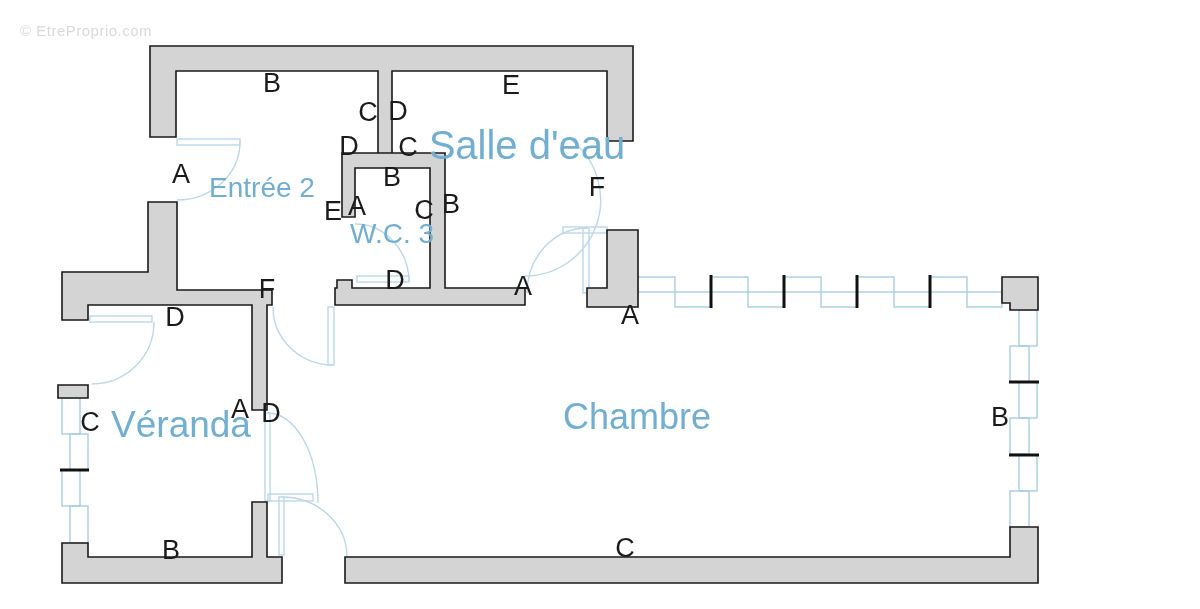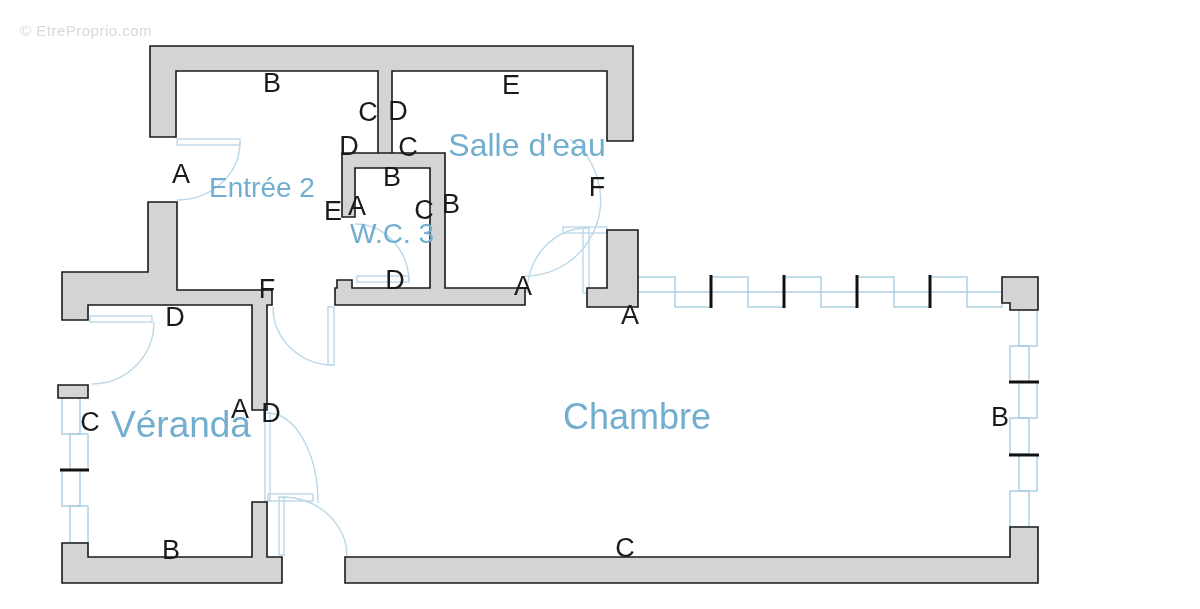--- a/index.html
+++ b/index.html
@@ -10,21 +10,21 @@
   .stage svg{position:absolute;left:0;top:0;}
   .lbl{
     position:absolute;transform:translate(-50%,-50%);
     font-size:27px;color:#1a1a1a;line-height:1;white-space:nowrap;
   }
   .room{
     position:absolute;transform:translate(-50%,-50%);
     color:#72aecf;line-height:1;white-space:nowrap;
   }
   .room.entree{font-size:28px;}
-  .room.salle{font-size:32px;}
+  .room.salle{font-size:40px;}
   .room.wc{font-size:28px;}
   .room.veranda{font-size:37px;}
   .room.chambre{font-size:36px;}
   .watermark{
     position:absolute;left:20px;top:22px;font-size:15px;color:#d9d9d9;
     letter-spacing:0.5px;white-space:nowrap;
   }
 </style>
 </head>
 <body>

